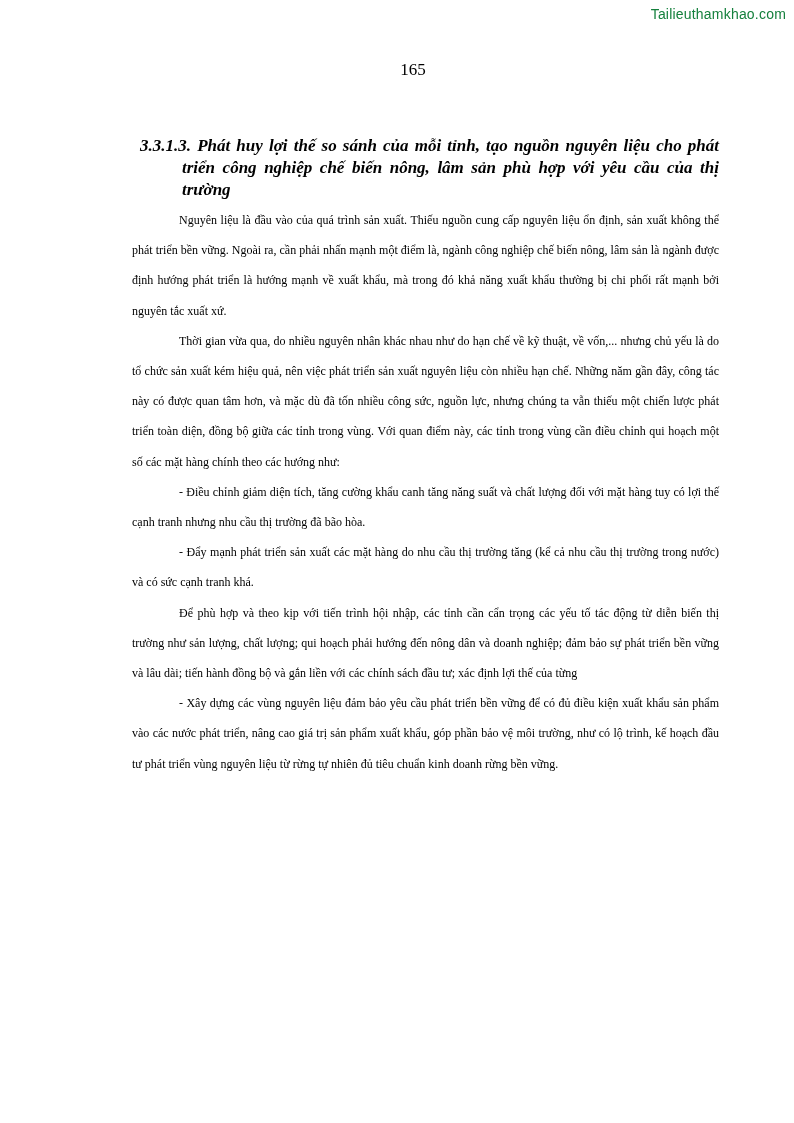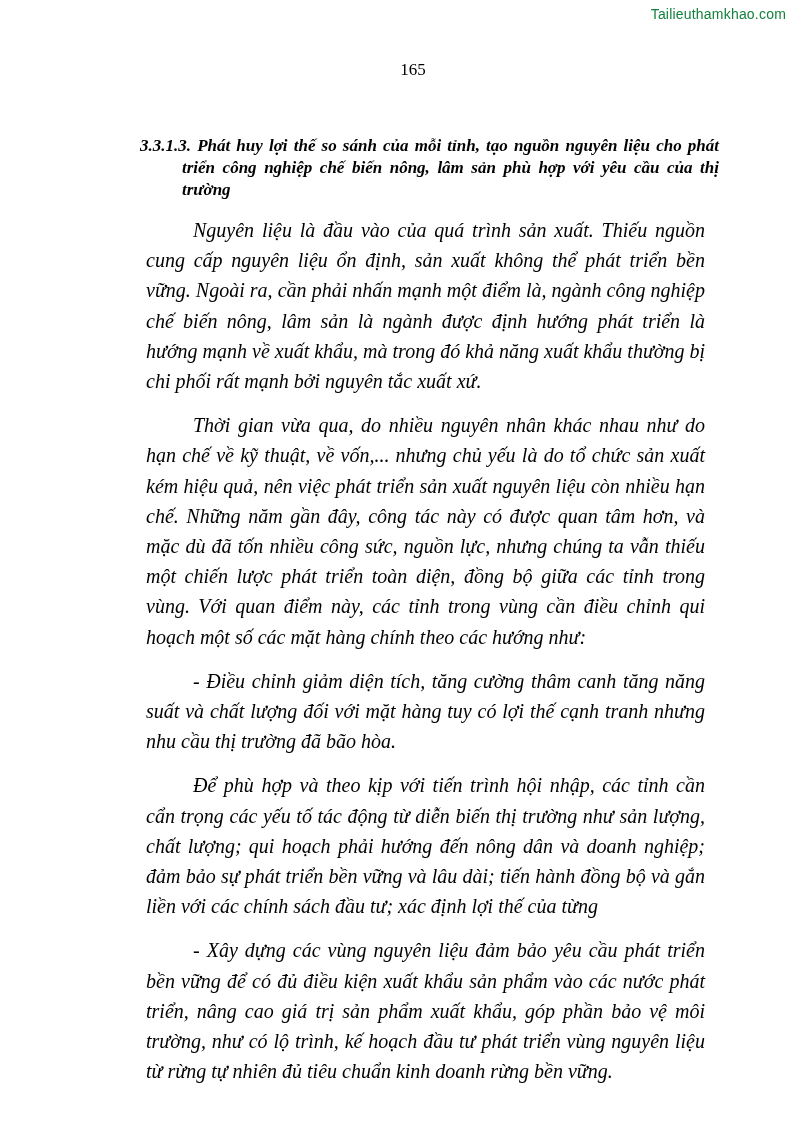--- a/index.html
+++ b/index.html
@@ -42,35 +42,35 @@
       font-weight: bold;
       font-style: italic;
       font-size: 17px;
       line-height: 22px;
       text-align: justify;
       padding-left: 42px;
       text-indent: -42px;
       margin: 0 0 4px 8px;
     }
     .para {
-      font-size: 20px;
+      font-size: 12px;
       line-height: 30.2px;
       text-align: justify;
       text-indent: 47px;
-      margin: 14px;
-      font-style: italic;
+      margin: 0;
     }
   </style>
 </head>
 <body>
 
 <div class="watermark">Tailieuthamkhao.com</div>
 
 <div class="page-number">165</div>
 
 <div class="content">
   <p class="heading">3.3.1.3. Phát huy lợi thế so sánh của mỗi tỉnh, tạo nguồn nguyên liệu cho phát triển công nghiệp chế biến nông, lâm sản phù hợp với yêu cầu của thị trường</p>
   <p class="para">Nguyên liệu là đầu vào của quá trình sản xuất. Thiếu nguồn cung cấp nguyên liệu ổn định, sản xuất không thể phát triển bền vững. Ngoài ra, cần phải nhấn mạnh một điểm là, ngành công nghiệp chế biến nông, lâm sản là ngành được định hướng phát triển là hướng mạnh về xuất khẩu, mà trong đó khả năng xuất khẩu thường bị chi phối rất mạnh bởi nguyên tắc xuất xứ.</p>
   <p class="para">Thời gian vừa qua, do nhiều nguyên nhân khác nhau như do hạn chế về kỹ thuật, về vốn,... nhưng chủ yếu là do tổ chức sản xuất kém hiệu quả, nên việc phát triển sản xuất nguyên liệu còn nhiều hạn chế. Những năm gần đây, công tác này có được quan tâm hơn, và mặc dù đã tốn nhiều công sức, nguồn lực, nhưng chúng ta vẫn thiếu một chiến lược phát triển toàn diện, đồng bộ giữa các tỉnh trong vùng. Với quan điểm này, các tỉnh trong vùng cần điều chỉnh qui hoạch một số các mặt hàng chính theo các hướng như:</p>
-  <p class="para">- Điều chỉnh giảm diện tích, tăng cường thâm canh tăng năng suất và chất lượng đối với mặt hàng tuy có lợi thế cạnh tranh nhưng nhu cầu thị trường đã bão hòa.</p>
+  <p class="para">- Điều chỉnh giảm diện tích, tăng cường khẩu canh tăng năng suất và chất lượng đối với mặt hàng tuy có lợi thế cạnh tranh nhưng nhu cầu thị trường đã bão hòa.</p>
+  <p class="para">- Đẩy mạnh phát triển sản xuất các mặt hàng do nhu cầu thị trường tăng (kể cả nhu cầu thị trường trong nước) và có sức cạnh tranh khá.</p>
   <p class="para">Để phù hợp và theo kịp với tiến trình hội nhập, các tỉnh cần cẩn trọng các yếu tố tác động từ diễn biến thị trường như sản lượng, chất lượng; qui hoạch phải hướng đến nông dân và doanh nghiệp; đảm bảo sự phát triển bền vững và lâu dài; tiến hành đồng bộ và gắn liền với các chính sách đầu tư; xác định lợi thế của từng</p>
   <p class="para">- Xây dựng các vùng nguyên liệu đảm bảo yêu cầu phát triển bền vững để có đủ điều kiện xuất khẩu sản phẩm vào các nước phát triển, nâng cao giá trị sản phẩm xuất khẩu, góp phần bảo vệ môi trường, như có lộ trình, kế hoạch đầu tư phát triển vùng nguyên liệu từ rừng tự nhiên đủ tiêu chuẩn kinh doanh rừng bền vững.</p>
 </div>
 
 </body></html>

